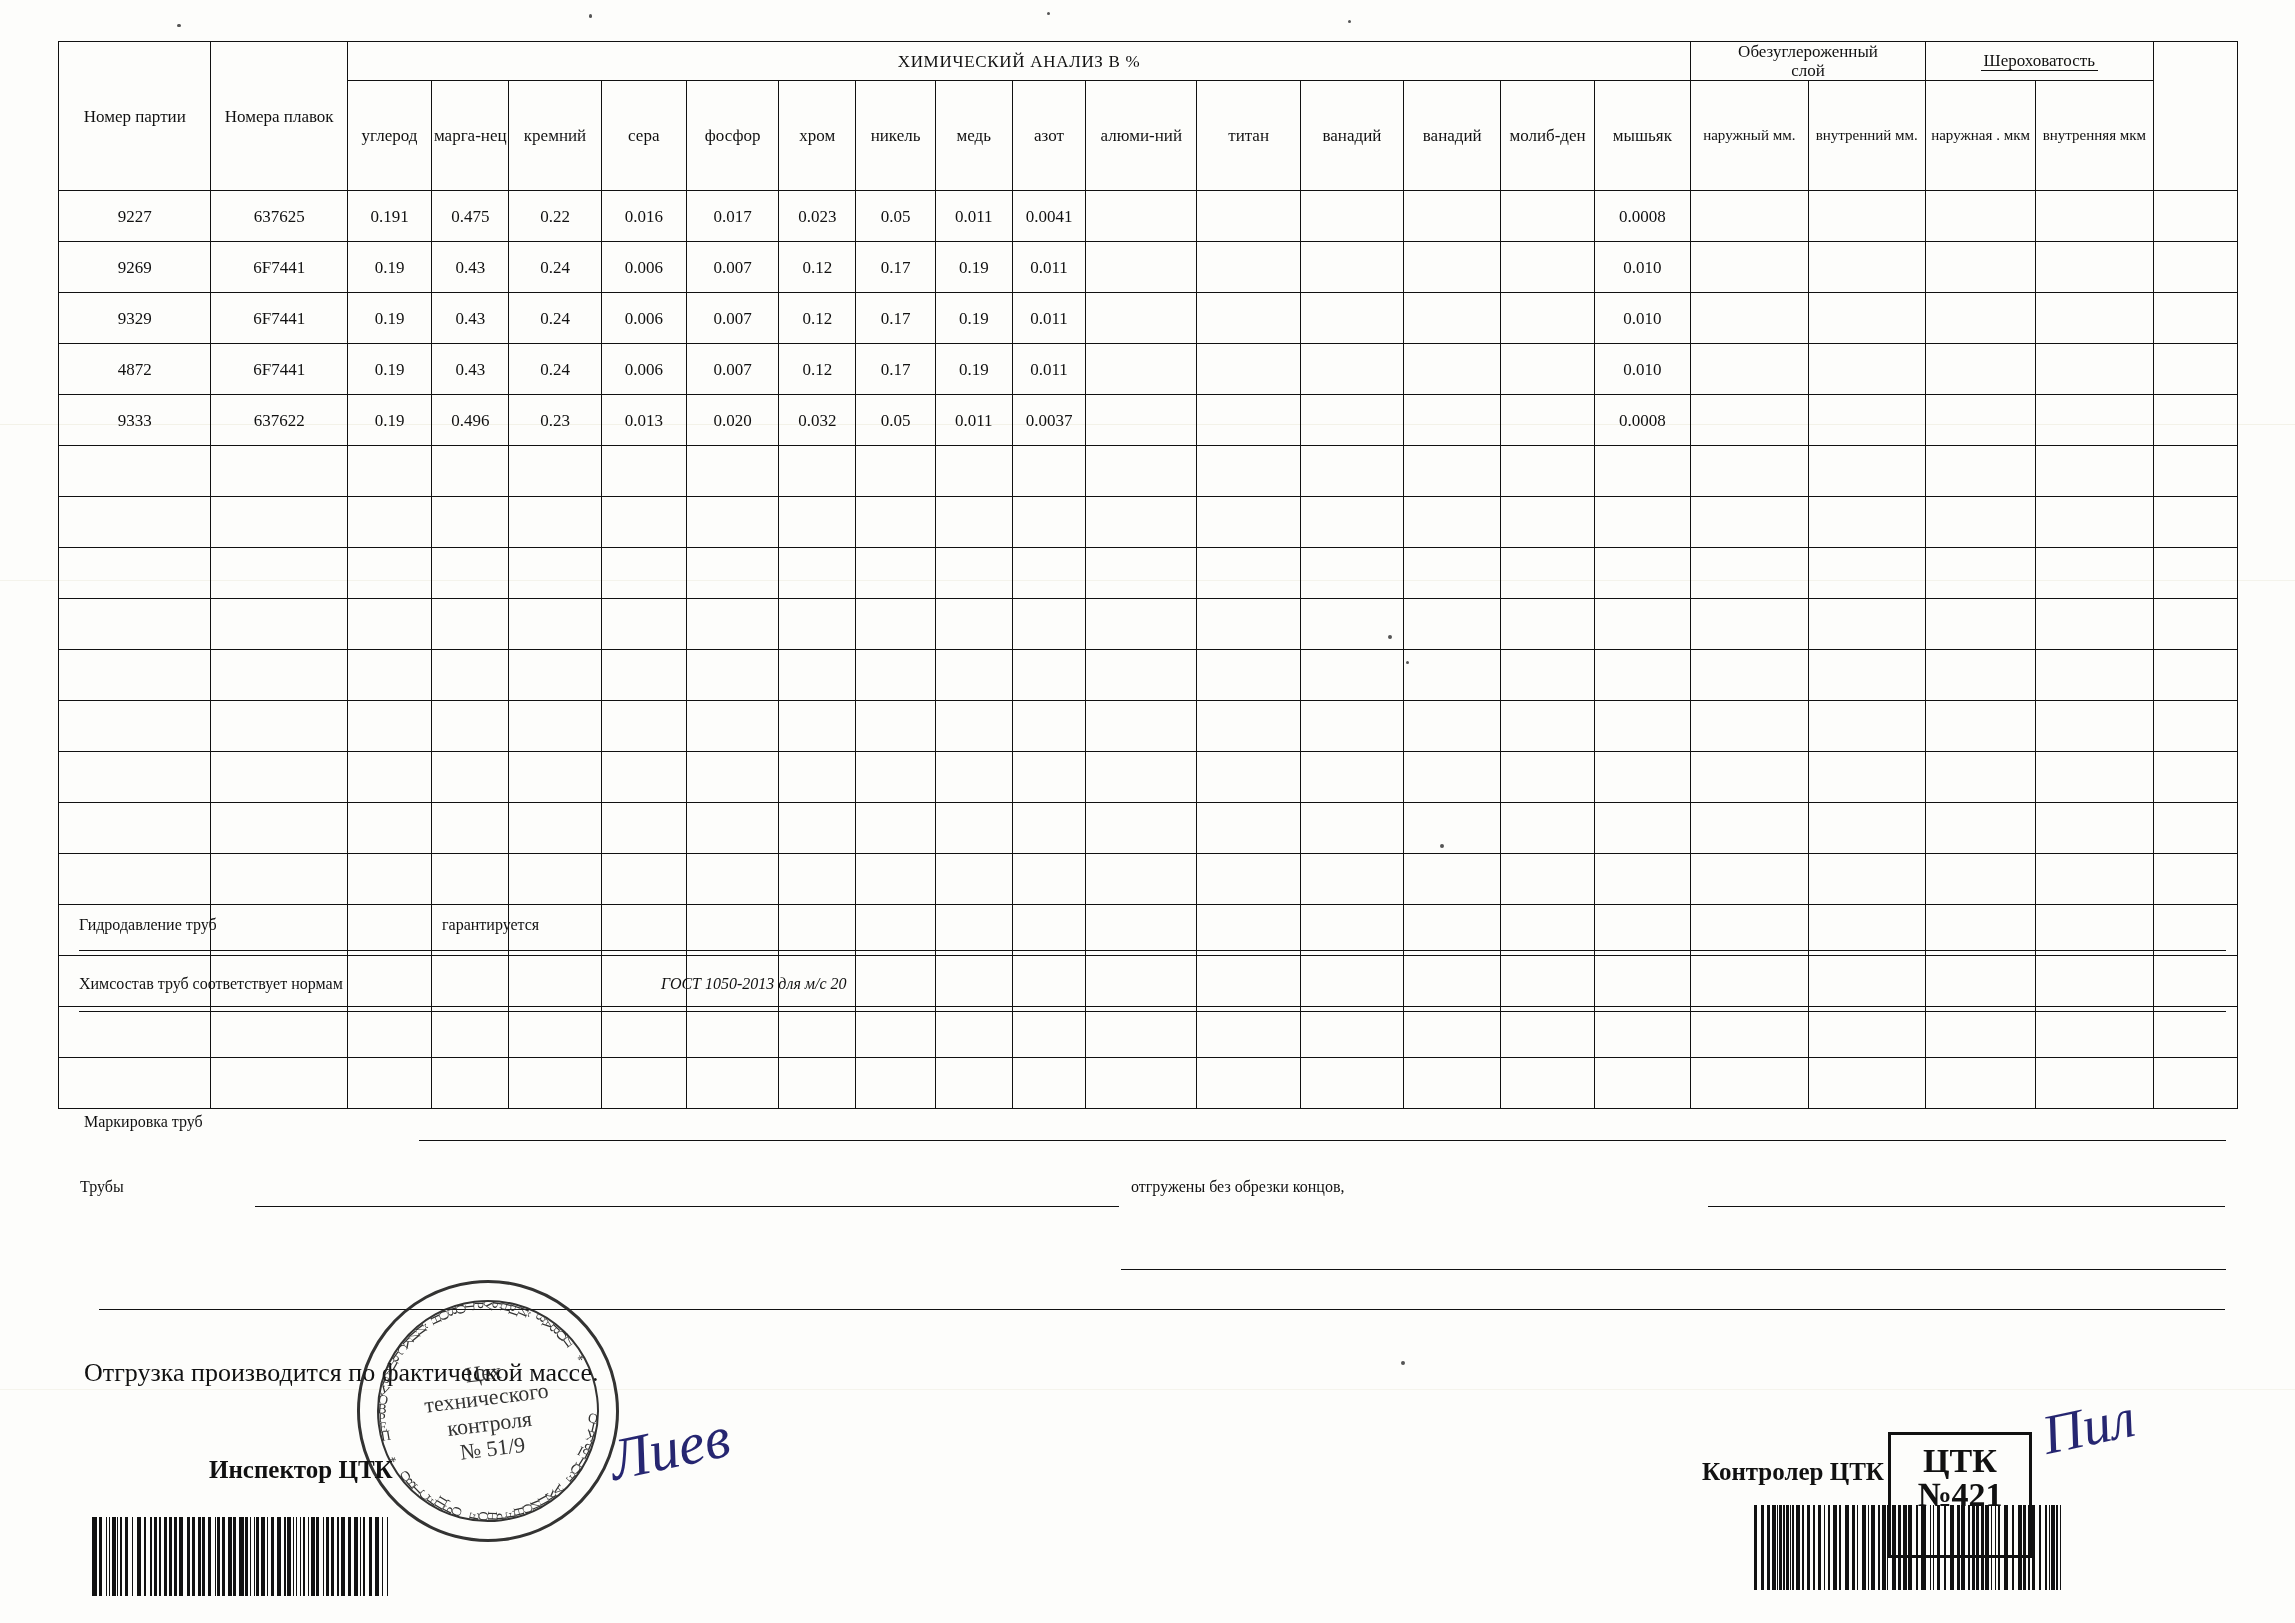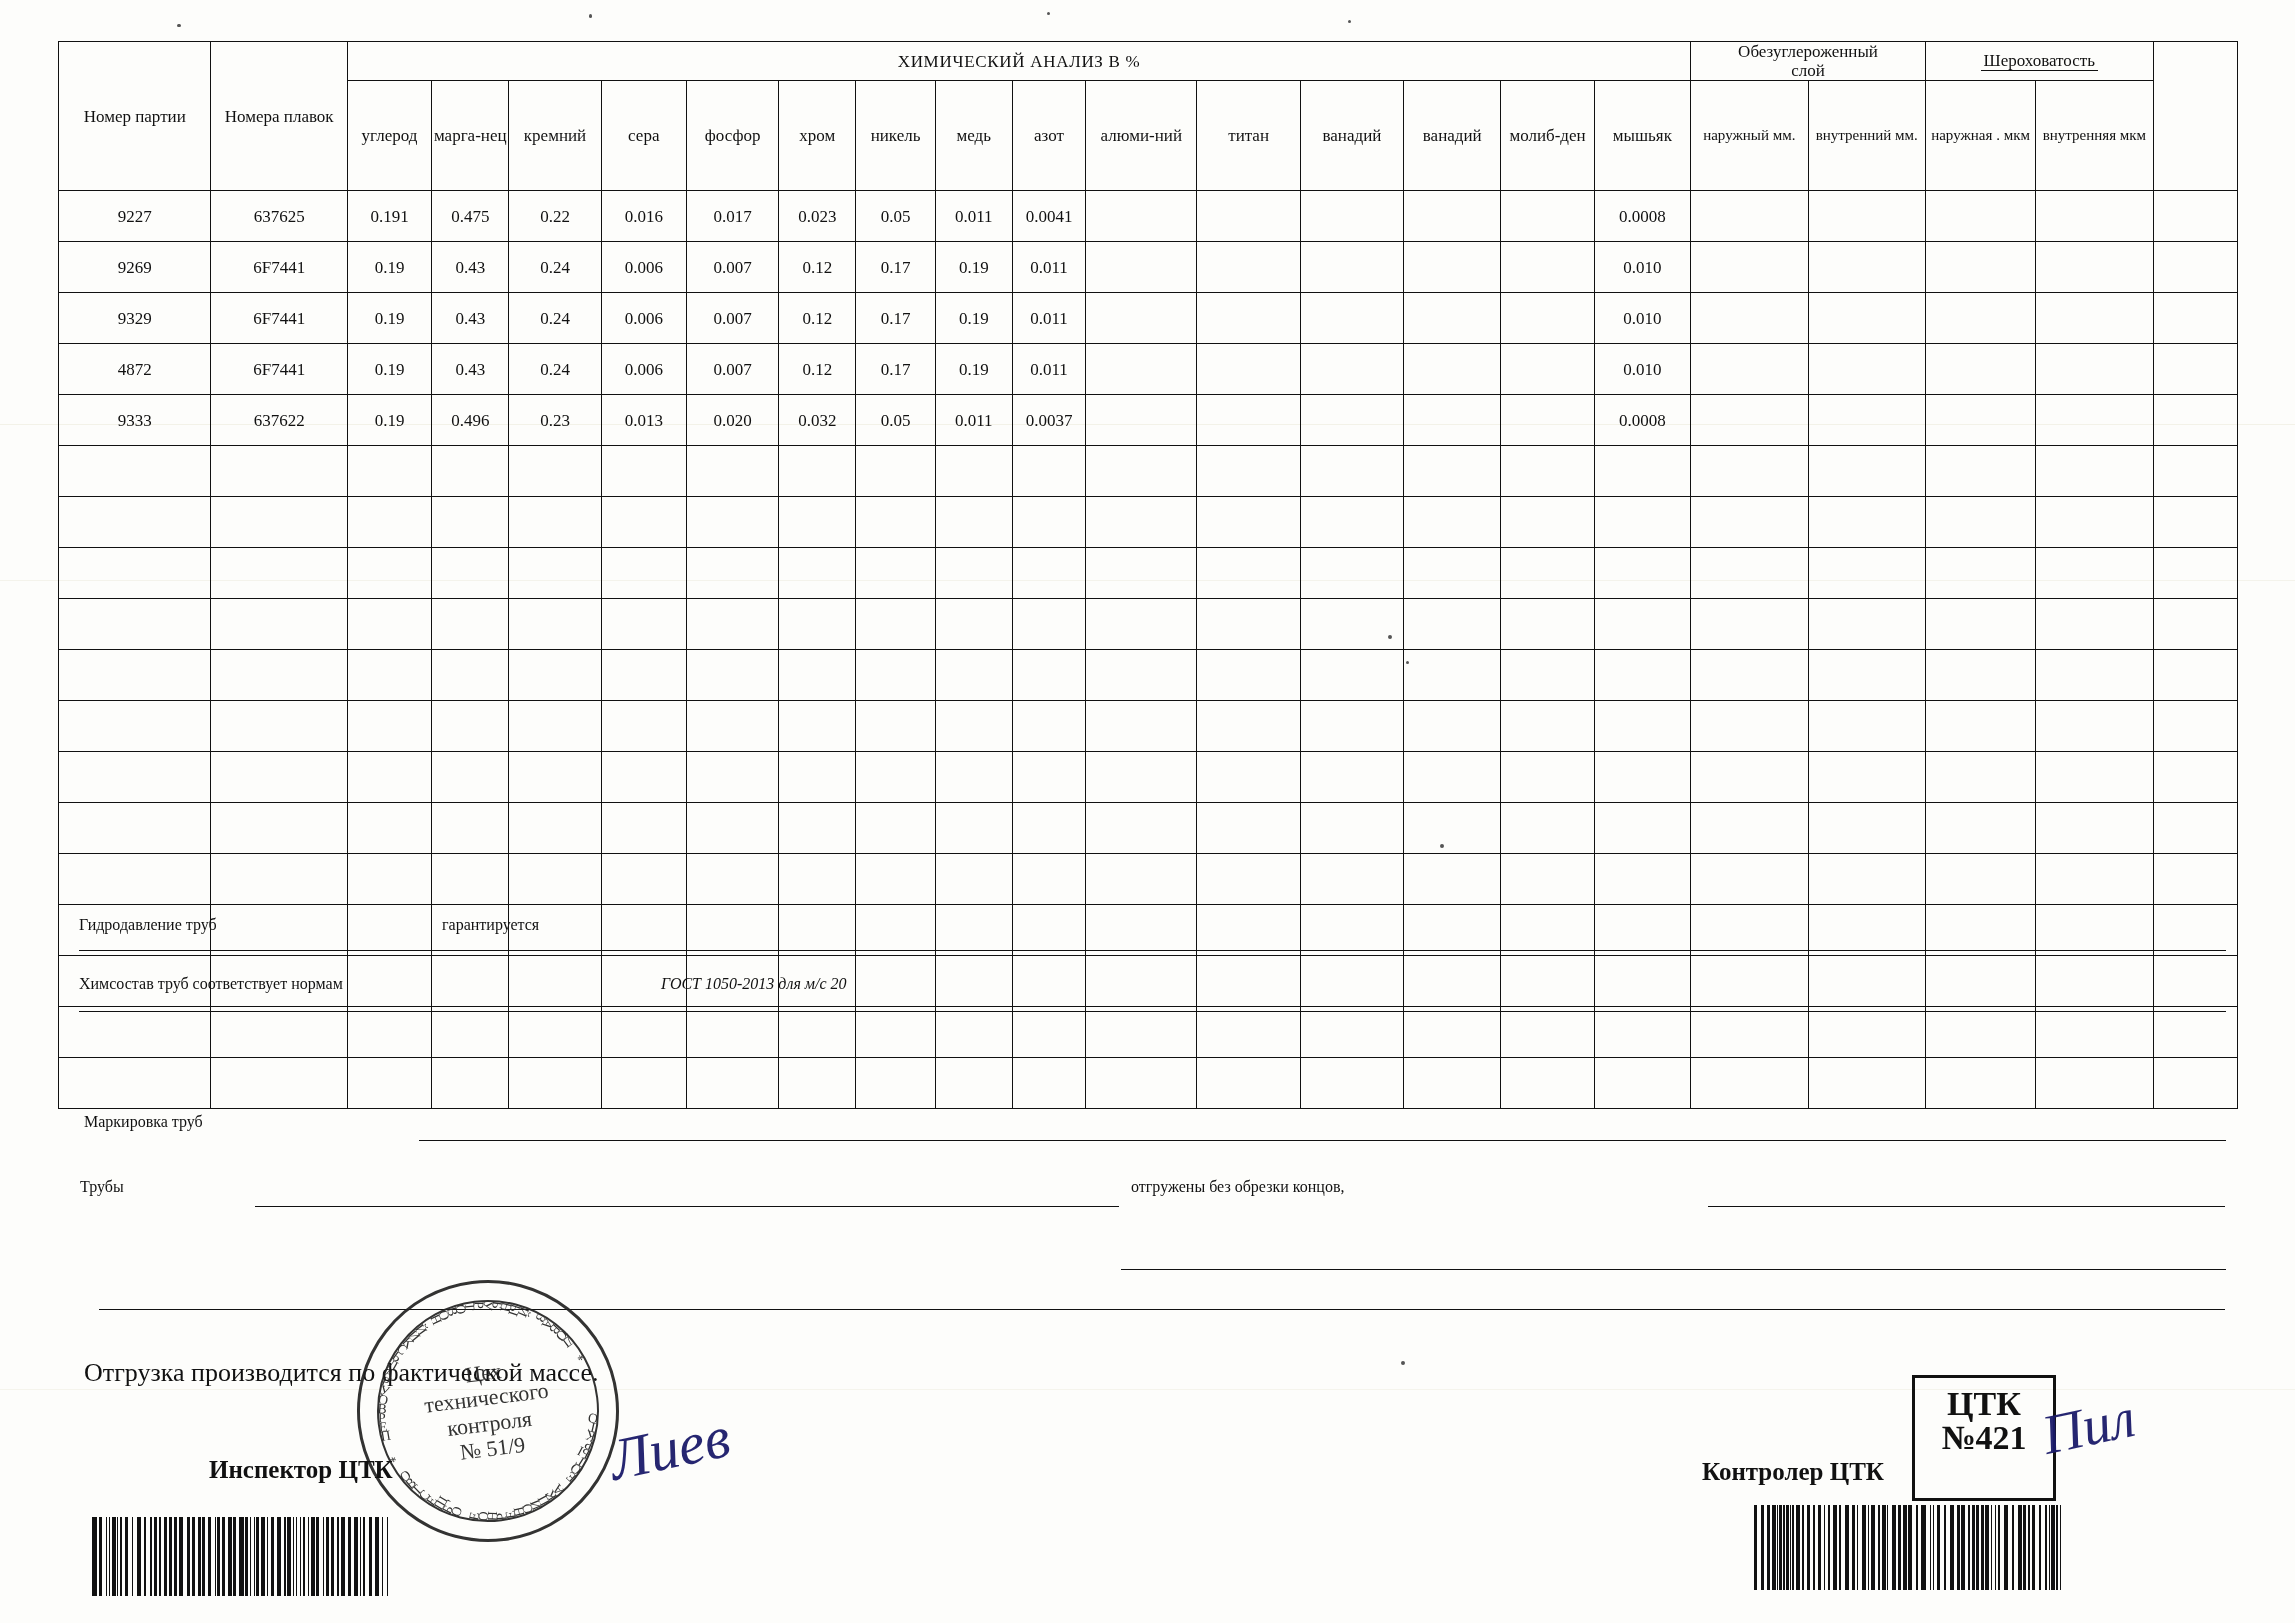--- a/index.html
+++ b/index.html
@@ -80,25 +80,24 @@
     position:absolute;
     font-family:"Liberation Serif", serif;
     color:#1b1b6a;
     font-size:63px;
     font-style:italic;
     transform:rotate(-12deg);
     opacity:0.95;
   }
 
   .ctk-box {
-    position:absolute; left:1888px; top:1375px; width:144px; height:126px;
+    position:absolute; left:1888px; top:1432px; width:144px; height:126px;
     border:3.3px solid #111; box-sizing:border-box;
     text-align:center; font-size:34px; font-weight:bold; line-height:1.0;
     padding-top:9.2px;
-    margin-left:24px;
   }
   .bold-lbl { position:absolute; font-weight:bold; font-size:25px; }
 
   
   .barcode { position:absolute; display:flex; align-items:flex-end; }
   .barcode i { display:block; background:#111; height:100%; }
 </style>
 </head>
 <body>
 

